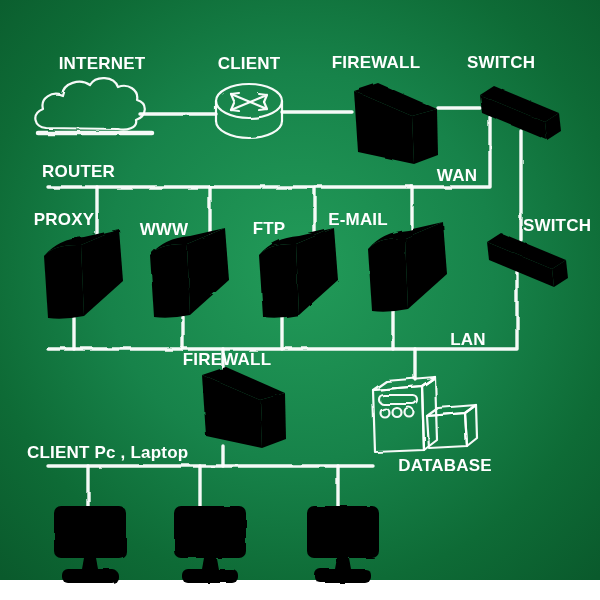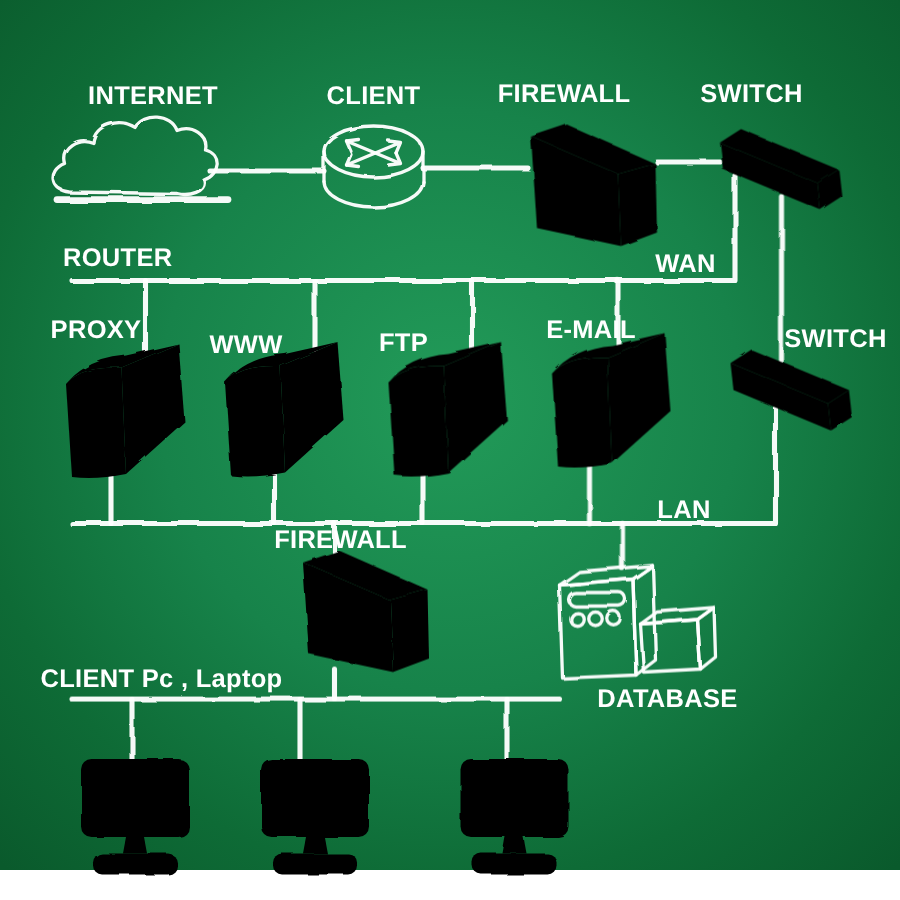--- a/index.html
+++ b/index.html
@@ -175,20 +175,20 @@
 
   <div class="lbl ctr" style="left:102px;top:55px">INTERNET</div>
   <div class="lbl ctr" style="left:249px;top:55px">CLIENT</div>
   <div class="lbl ctr" style="left:376px;top:54px">FIREWALL</div>
   <div class="lbl ctr" style="left:501px;top:54px">SWITCH</div>
   <div class="lbl" style="left:42px;top:163px">ROUTER</div>
   <div class="lbl ctr" style="left:457px;top:167px">WAN</div>
   <div class="lbl ctr" style="left:64px;top:211px">PROXY</div>
   <div class="lbl ctr" style="left:164px;top:221px">WWW</div>
   <div class="lbl ctr" style="left:269px;top:220px">FTP</div>
-  <div class="lbl ctr" style="left:394px;top:211px">E-MAIL</div>
+  <div class="lbl ctr" style="left:358px;top:211px">E-MAIL</div>
   <div class="lbl ctr" style="left:557px;top:217px">SWITCH</div>
-  <div class="lbl ctr" style="left:456px;top:331px">LAN</div>
+  <div class="lbl ctr" style="left:468px;top:331px">LAN</div>
   <div class="lbl ctr" style="left:227px;top:351px">FIREWALL</div>
   <div class="lbl ctr" style="left:445px;top:457px">DATABASE</div>
   <div class="lbl" style="left:27px;top:444px">CLIENT Pc , Laptop</div>
 
 </div>
 
 </body></html>

